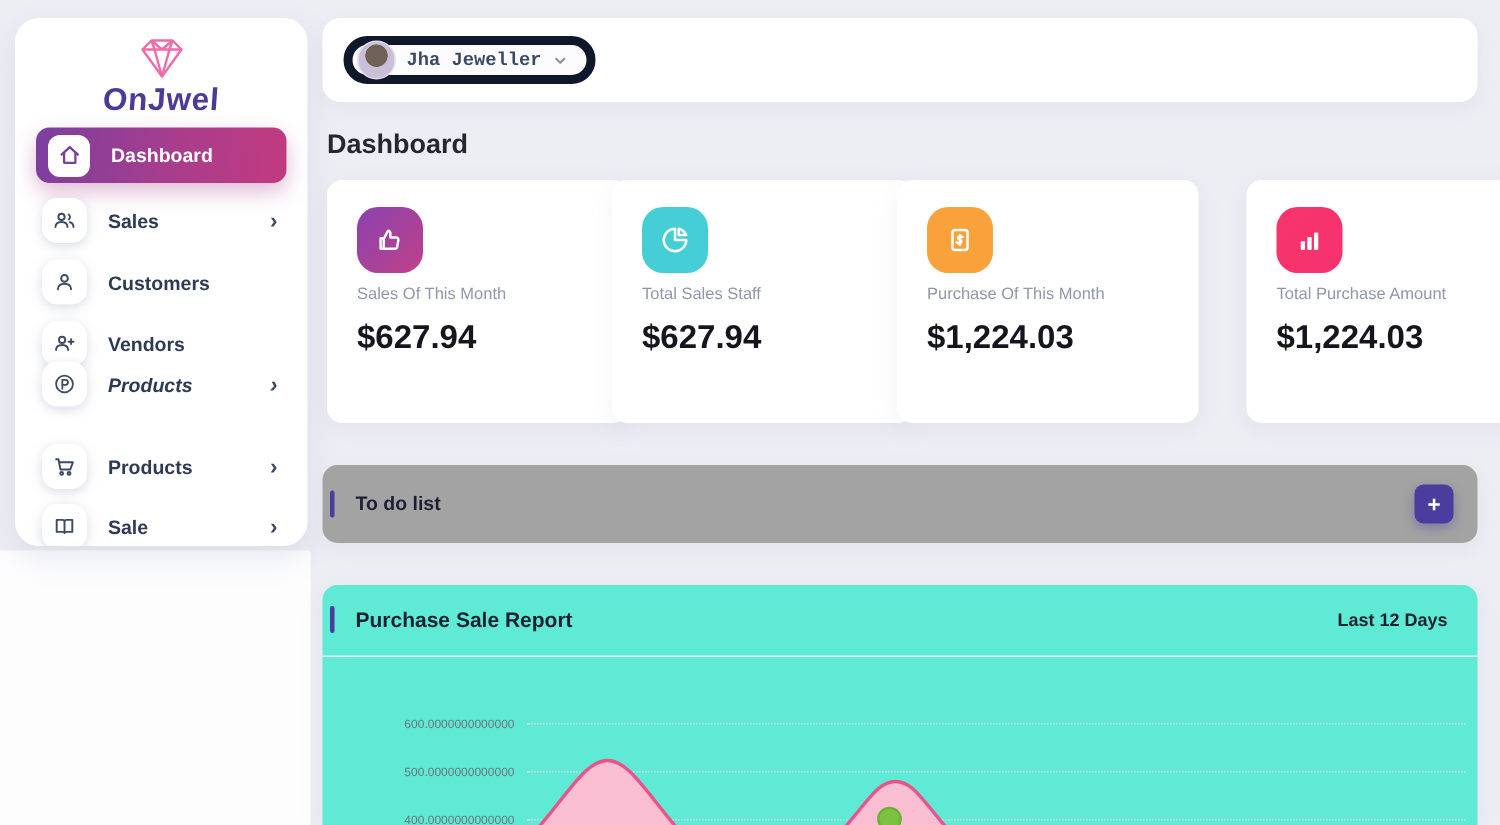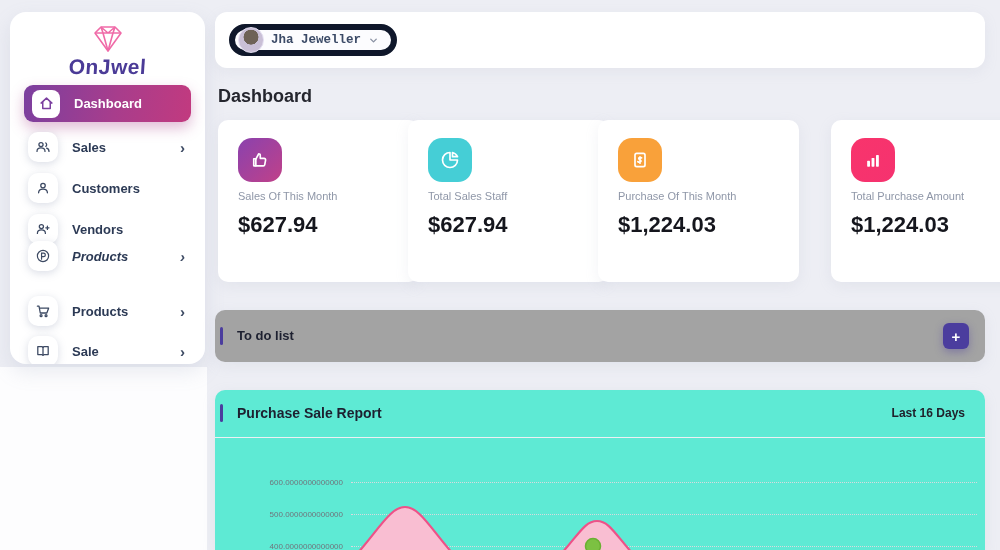--- a/index.html
+++ b/index.html
@@ -238,21 +238,21 @@
 
 <section class="abs todo-card">
   <span class="accent"></span>
   <h2 class="todo-title">To do list</h2>
   <button class="add-btn">+</button>
 </section>
 
 <section class="abs report-card">
   <span class="accent"></span>
   <h2 class="report-title">Purchase Sale Report</h2>
-  <span class="report-range">Last 16 Days</span>
+  <span class="report-range">Last 12 Days</span>
   <div class="report-divider"></div>
 
   <div class="ytick" style="top:88px;">600.0000000000000</div>
   <div class="ytick" style="top:120px;text-align:right;">500.0000000000000</div>
   <div class="ytick" style="top:152px;">400.0000000000000</div>
 
   <div class="gridline" style="top:92px;"></div>
   <div class="gridline" style="top:124px;"></div>
   <div class="gridline" style="top:156px;"></div>
 

